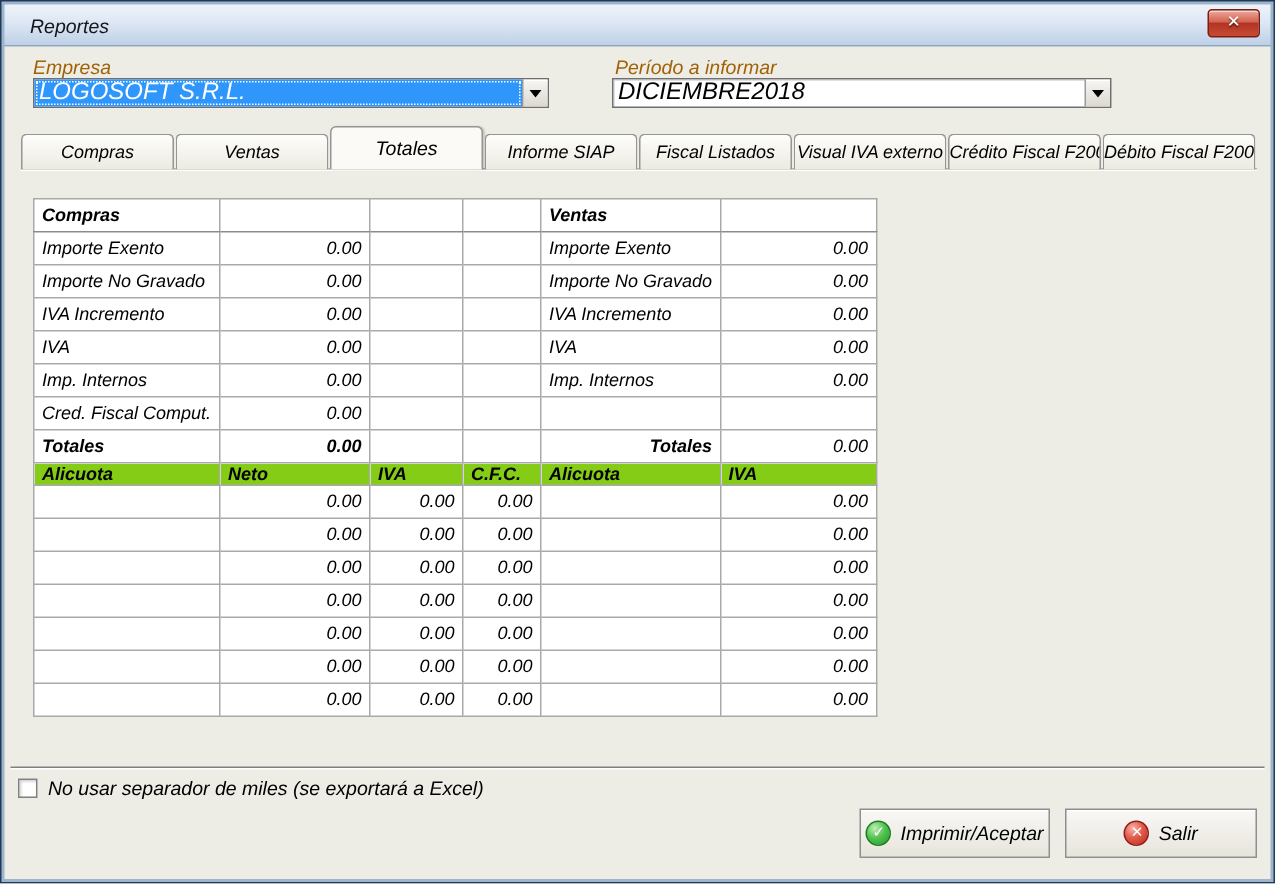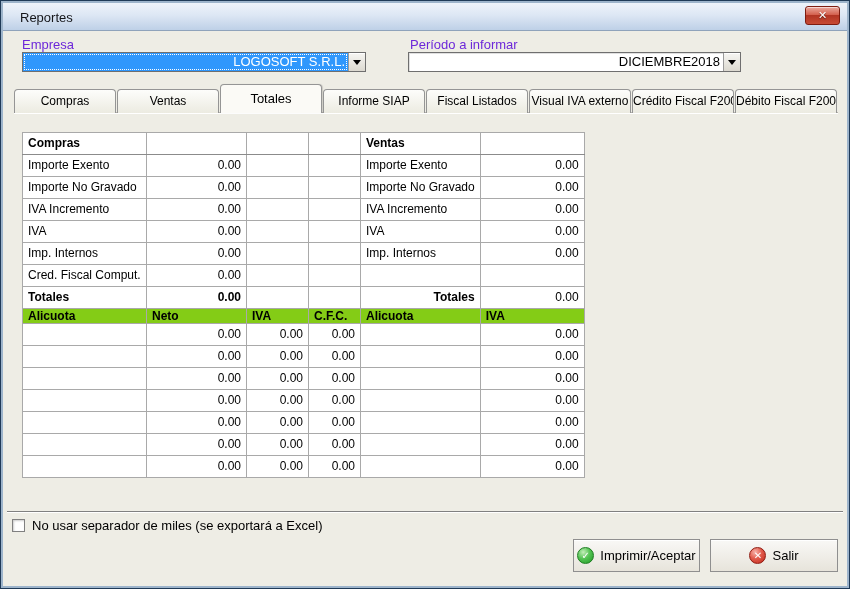--- a/index.html
+++ b/index.html
@@ -1,30 +1,30 @@
 <!DOCTYPE html>
 <html><head>
 <meta charset="utf-8">
 <style>
   html,body{margin:0;padding:0;background:#fff;}
   *{box-sizing:border-box;font-family:"Liberation Sans","DejaVu Sans",sans-serif;}
-  .window{position:relative;width:850px;height:589px;background:#9db4cb;border:1px solid #1f3a57;padding:2px;}
+  .window{position:relative;width:850px;height:589px;background:#9db4cb;border:1px solid #1f3a57;padding:2px;font-style:italic;}
   .titlebar{position:absolute;top:2px;left:2px;right:2px;height:28px;
     background:linear-gradient(#eef3fa,#dde7f4 45%,#bed0e7);border-bottom:1px solid #8fa3bb;}
   .title-text{position:absolute;left:17px;top:7px;font-size:13px;color:#15161a;}
   .close-btn{position:absolute;right:7px;top:3px;width:35px;height:19px;border:1px solid #7e1c10;border-radius:3px;
     background:linear-gradient(#eba99e,#d4614f 45%,#b23524 50%,#c74a34);
     color:#fff;font-size:11px;font-weight:bold;text-align:center;line-height:17px;cursor:pointer;
     box-shadow:inset 0 1px 0 rgba(255,255,255,.55);text-shadow:0 1px 1px rgba(0,0,0,.5);}
   .body{position:absolute;top:30px;left:2px;right:2px;bottom:2px;background:#eeede5;}
-  .lab{position:absolute;font-size:13px;color:#6d28d9;}
+  .lab{position:absolute;font-size:13px;color:#a16207;}
   
   .combo{position:absolute;height:20px;border:1px solid #6f6f6f;background:#fff;display:flex;
     box-shadow:inset 1px 1px 0 rgba(0,0,0,.12);}
-  .combo .val{flex:1;font-size:13px;line-height:18px;padding:0 3px;white-space:nowrap;overflow:hidden;text-align:right;}
+  .combo .val{flex:1;font-size:16px;line-height:18px;padding:0 3px;white-space:nowrap;overflow:hidden;}
   .combo .val.selected{background:#2f97fc;color:#fff;outline:1px dotted #ffffff;outline-offset:-2px;}
   .combo .drop{width:17px;border-left:1px solid #9a9a9a;background:linear-gradient(#f7f6f3,#dcd9d0);
     display:flex;align-items:center;justify-content:center;cursor:pointer;box-shadow:inset 0 1px 0 #fff;}
   .arrow{width:0;height:0;border:4px solid transparent;border-top:5px solid #000;margin-top:5px;}
   
   .tabs{position:absolute;left:11px;top:53px;height:29px;display:flex;align-items:flex-end;z-index:2;}
   .tab{width:102px;height:24px;border:1px solid #959595;border-bottom:none;border-radius:4px 4px 0 0;
     background:linear-gradient(#fdfdfb,#ecebe1);font-size:12px;text-align:center;line-height:23px;
     white-space:nowrap;overflow:hidden;cursor:pointer;margin-right:1px;}
   .tab.active{height:29px;background:#fbfaf6;line-height:27px;font-size:13px;box-shadow:1px 0 1px rgba(0,0,0,.15);}

